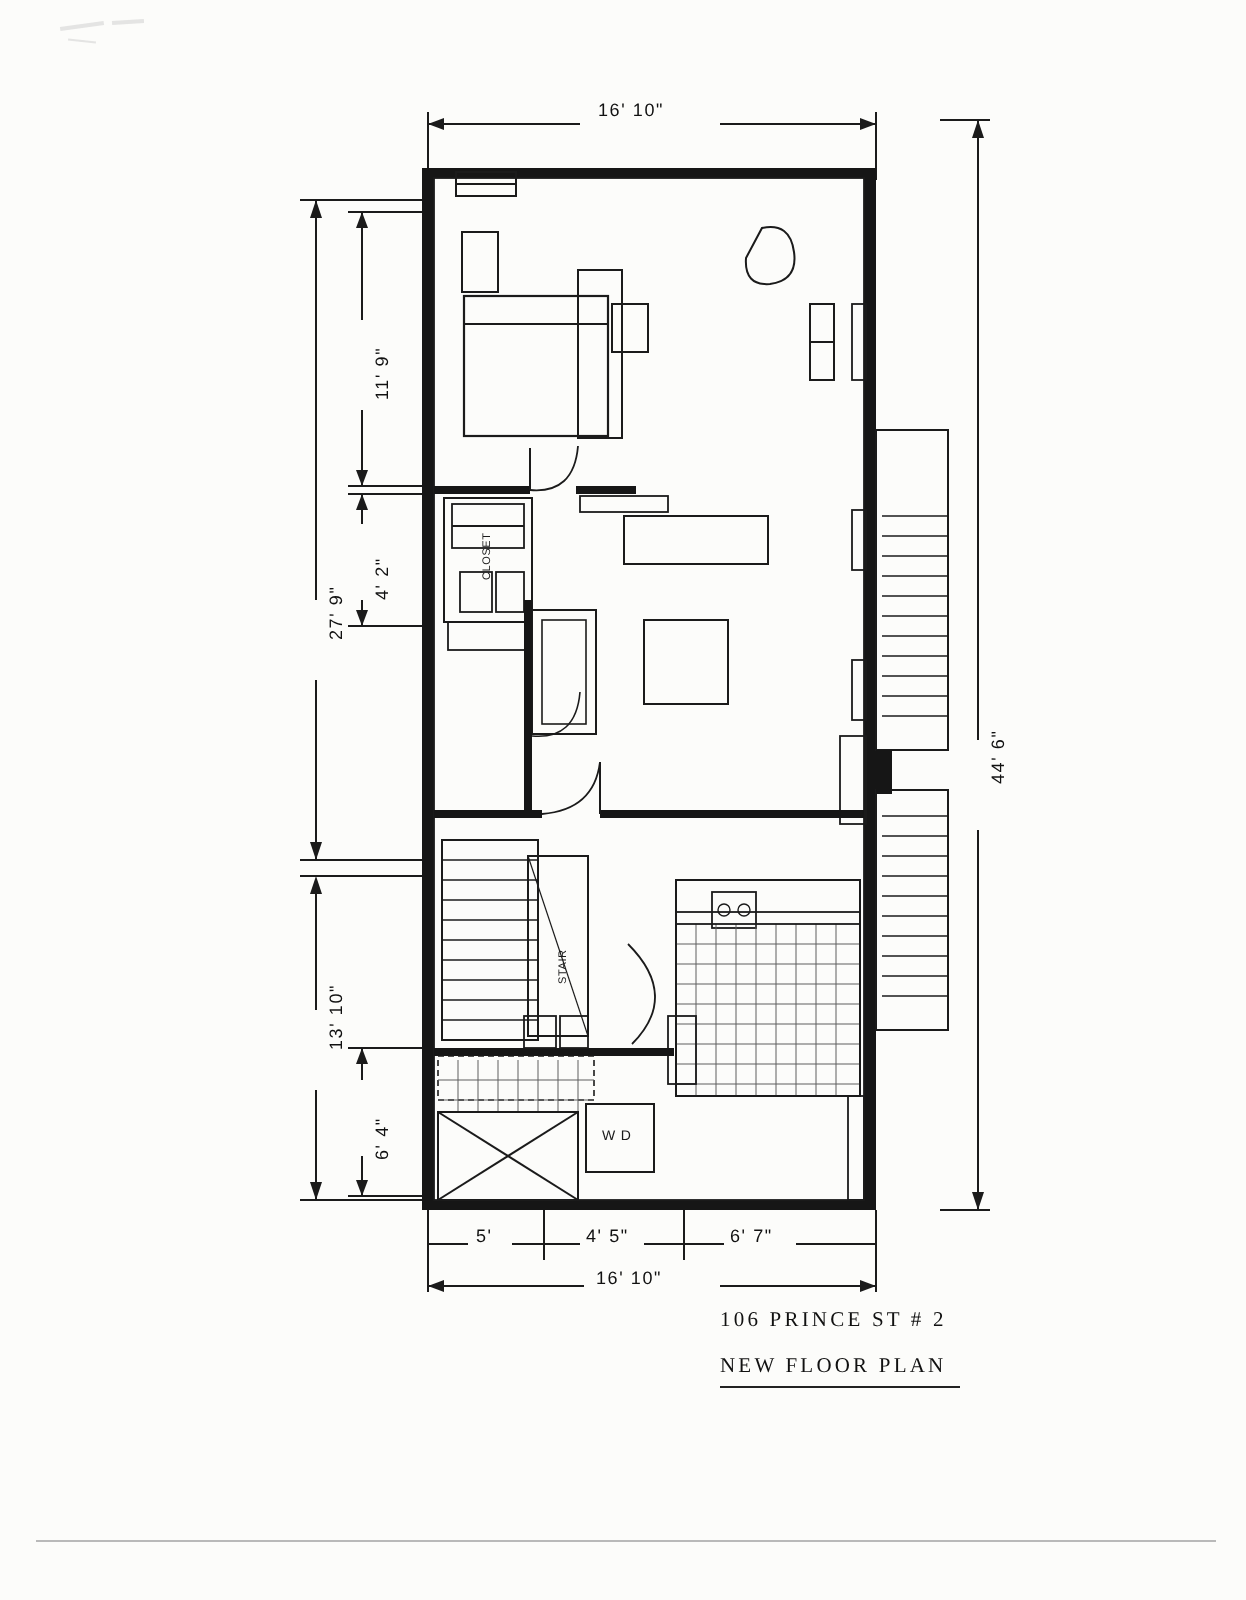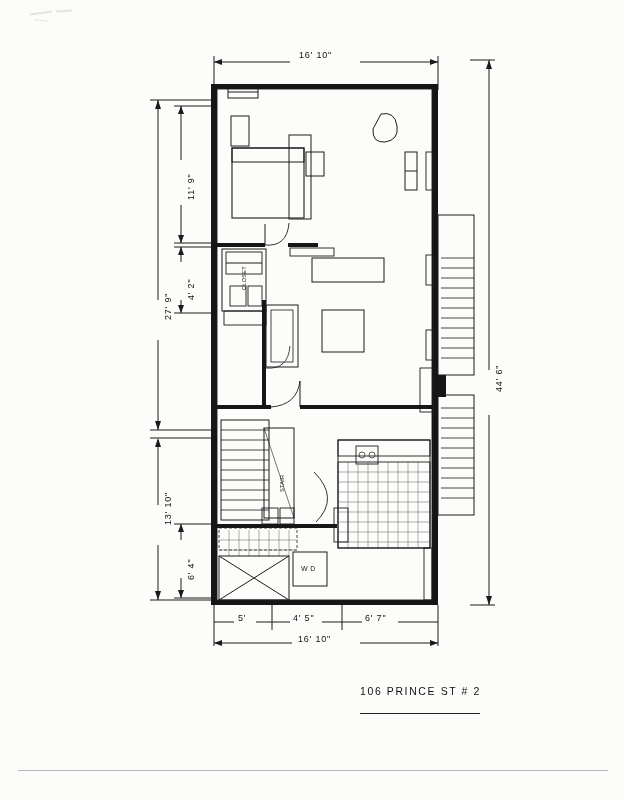--- a/index.html
+++ b/index.html
@@ -67,23 +67,23 @@
   }
   .lbl.wd {
     font-size: 7px;
     letter-spacing: 0.4px;
   }
 
   
   .title-block {
     position: absolute;
     left: 360px;
-    top: 685px;
+    top: 655px;
     width: 230px;
-    font-family: Liberation Sans, sans-serif;
+    font-family: Liberation Serif, serif;
   }
   .title-line {
     font-size: 10.5px;
     letter-spacing: 1.6px;
     color: #111;
     margin-bottom: 3px;
     white-space: nowrap;
   }
   .title-line.two { letter-spacing: 1.2px; }
   .title-underline {
@@ -360,17 +360,18 @@
     </g>
   </svg>
 
   <div class="lbl rot" style="left:241px; top:290px;">CLOSET</div>
   <div class="lbl rot" style="left:279px; top:492px;">STAIR</div>
   <div class="lbl wd" style="left:301px; top:565px;">W D</div>
 
   <div class="title-block">
     <div class="title-line">106  PRINCE  ST  #  2</div>
     <div class="title-gap"></div>
+    <div class="title-line">NEW FLOOR PLAN</div>
     <div class="title-underline"></div>
   </div>
 
   <div class="bottom-rule"></div>
 </div>
 
 </body></html>

